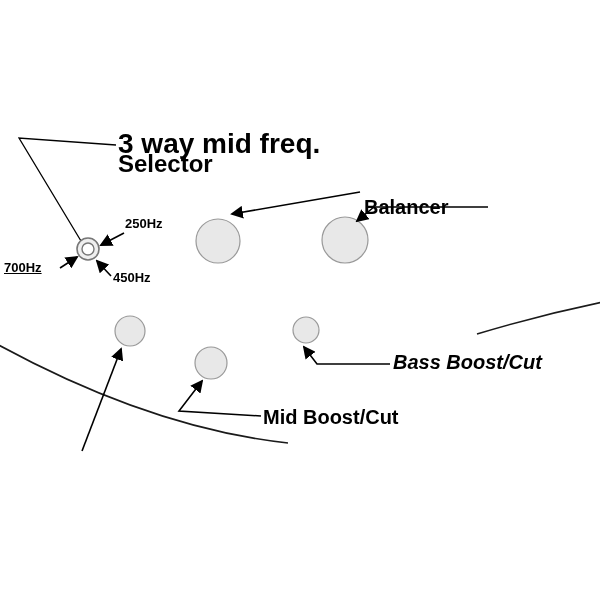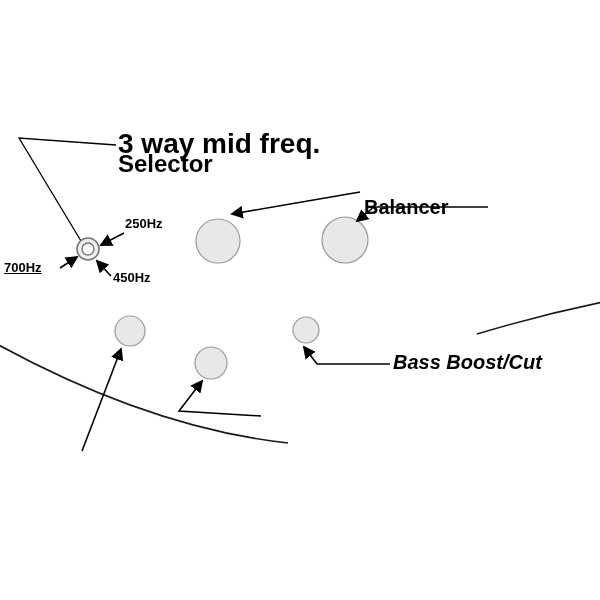--- a/index.html
+++ b/index.html
@@ -80,14 +80,15 @@
 
   <div class="lbl lbl-title">3 way mid freq.</div>
   <div class="lbl lbl-title2">Selector</div>
 
   <div class="lbl lbl-freq lbl-250">250Hz</div>
   <div class="lbl lbl-freq lbl-700">700Hz</div>
   <div class="lbl lbl-freq lbl-450">450Hz</div>
 
   <div class="lbl lbl-main lbl-balancer">Balancer</div>
   <div class="lbl lbl-main lbl-bass">Bass Boost/Cut</div>
+  <div class="lbl lbl-main lbl-mid">Mid Boost/Cut</div>
 
 </div>
 
 </body></html>

